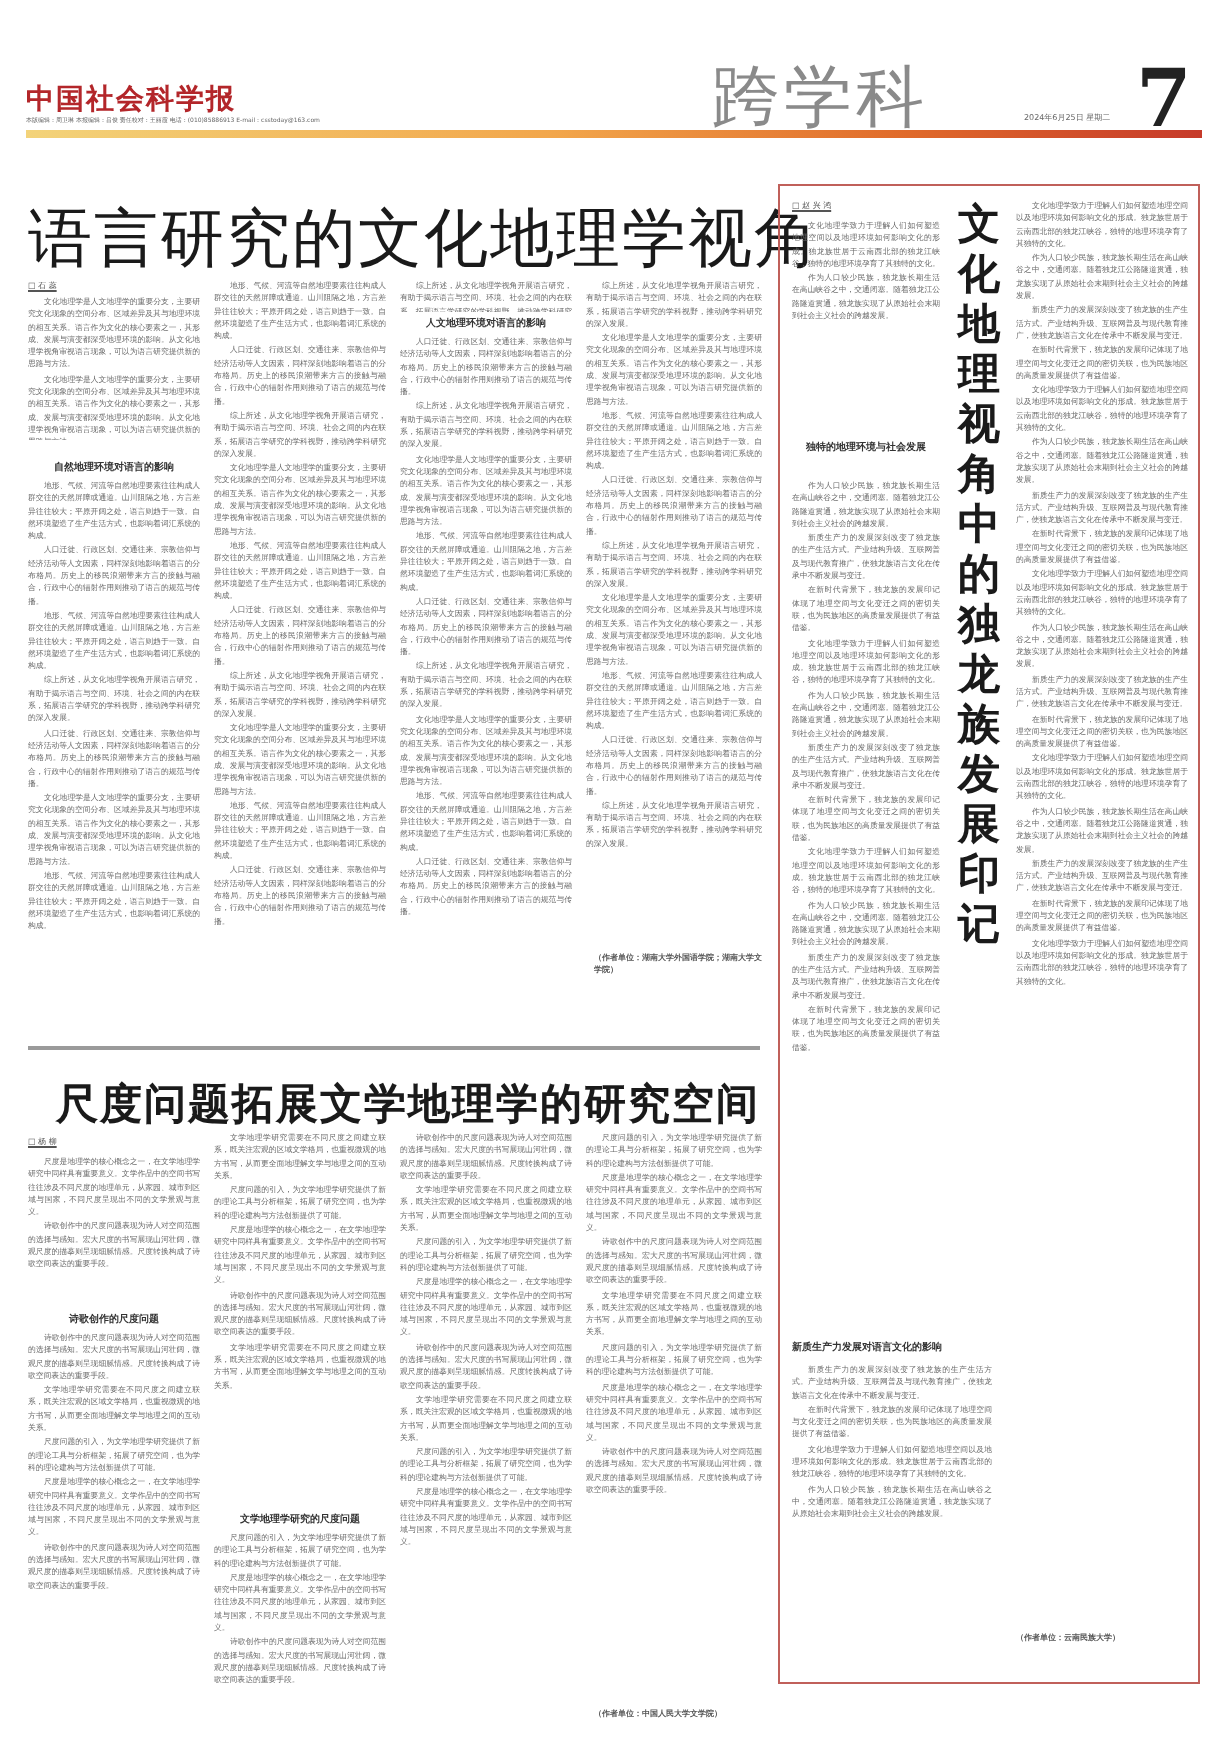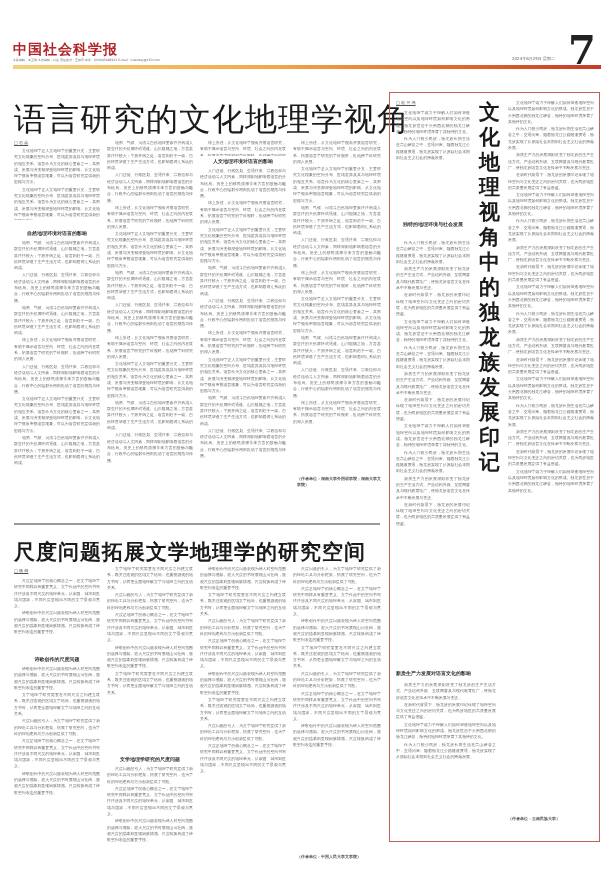--- a/index.html
+++ b/index.html
@@ -8,39 +8,40 @@
 
   .masthead { position: absolute; left: 0; top: 0; width: 608px; height: 68px; }
   .paper-name { position: absolute; left: 13px; top: 41px; font-family: "DejaVu Serif", serif; font-size: 14px; color: #b3262a; letter-spacing: 1px; font-weight: bold; }
   .paper-meta { position: absolute; left: 13px; top: 58px; font-size: 3px; color: #666; white-space: nowrap; }
   .section-name { position: absolute; left: 356px; top: 26px; font-family: "DejaVu Serif", serif; font-size: 34px; color: #8a8a8a; letter-spacing: 2px; }
   .page-number { position: absolute; left: 568px; top: 26px; font-family: "DejaVu Serif", serif; font-size: 40px; font-weight: bold; color: #222; }
   .page-date { position: absolute; left: 512px; top: 56px; font-size: 4px; color: #666; white-space: nowrap; }
   .header-rule { position: absolute; left: 13px; top: 65px; width: 588px; height: 4px; background: linear-gradient(90deg, #f3d37a 0%, #f2a64b 45%, #e06a2a 75%, #c63a2a 100%); }
 
   .headline-1 { position: absolute; left: 14px; top: 98px; font-family: "DejaVu Sans", sans-serif; font-weight: normal; font-size: 32px; color: #1a1a1a; letter-spacing: 1px; white-space: nowrap; }
-  .headline-2 { position: absolute; left: 0; width: 380px; top: 538px; text-align: center; font-weight: bold; font-size: 21px; color: #1a1a1a; letter-spacing: 1px; white-space: nowrap; }
+  .headline-2 { position: absolute; left: 0; width: 380px; top: 538px; text-align: right; font-weight: bold; font-size: 21px; color: #1a1a1a; letter-spacing: 1px; white-space: nowrap; }
 
   .byline { position: absolute; font-size: 4px; color: #555; text-decoration: underline; }
   .col { position: absolute; font-size: 3.9px; line-height: 6.3px; color: #6a6a6a; text-align: justify; overflow: hidden; word-break: break-all; }
   .col p { text-indent: 8px; margin-bottom: 1px; }
   .subhead { position: absolute; font-size: 5px; font-weight: bold; color: #333; text-align: center; }
 
   .divider { position: absolute; left: 14px; top: 523px; width: 366px; height: 2px; background: #9a9a9a; }
 
   .side-box { position: absolute; left: 389px; top: 92px; width: 211px; height: 750px; border: 1.5px solid #c0605a; }
   .vertical-title { position: absolute; left: 476px; top: 100px; width: 24px; font-weight: bold; font-size: 21px; line-height: 25px; color: #1a1a1a; text-align: right; word-break: break-all; }
   .note { position: absolute; font-size: 4px; line-height: 6px; color: #555; font-weight: bold; }
 </style>
 </head>
 <body>
 
 <div class="masthead">
   <div class="paper-name">中国社会科学报</div>
   <div class="paper-meta">本版编辑：周卫琳  本报编辑：吕俊  责任校对：王丽霞  电话：(010)85886913  E-mail：csstoday@163.com</div>
+  <div class="section-name">跨学科</div>
   <div class="page-number">7</div>
   <div class="page-date">2024年6月25日  星期二</div>
   <div class="header-rule"></div>
 </div>
 
 <div class="headline-1">语言研究的文化地理学视角</div>
 <div class="byline" style="left:14px; top:140px;">□ 石 蕊</div>
 
 <div class="col" style="left:14px; top:148px; width:86px; height:72px;">
     <p>文化地理学是人文地理学的重要分支，主要研究文化现象的空间分布、区域差异及其与地理环境的相互关系。语言作为文化的核心要素之一，其形成、发展与演变都深受地理环境的影响。从文化地理学视角审视语言现象，可以为语言研究提供新的思路与方法。</p>

